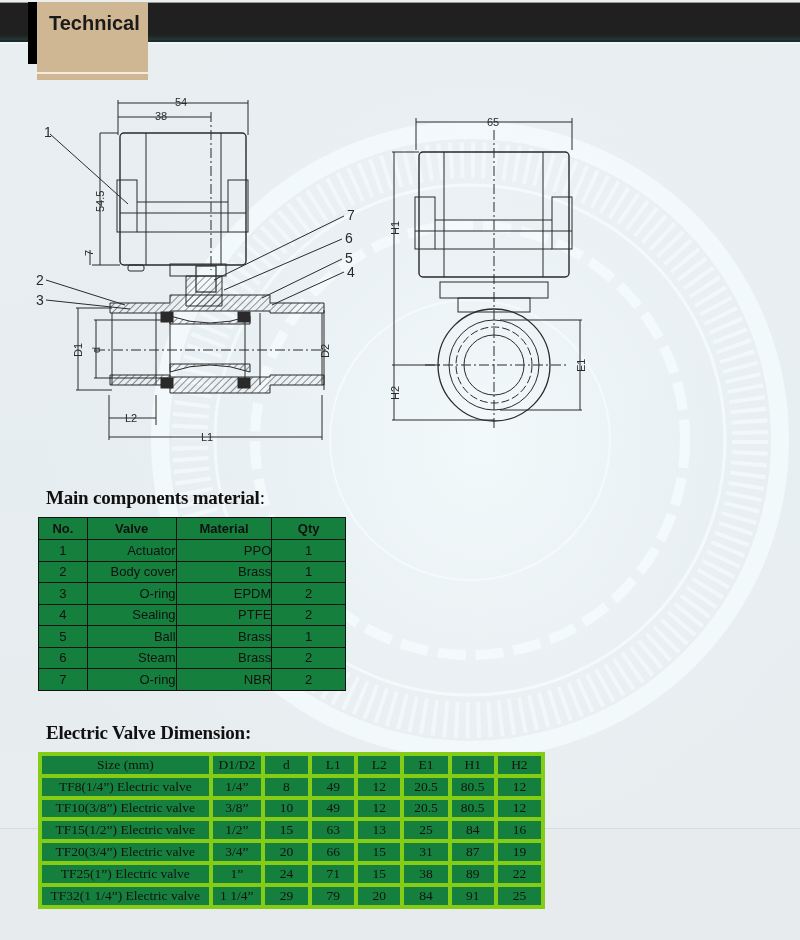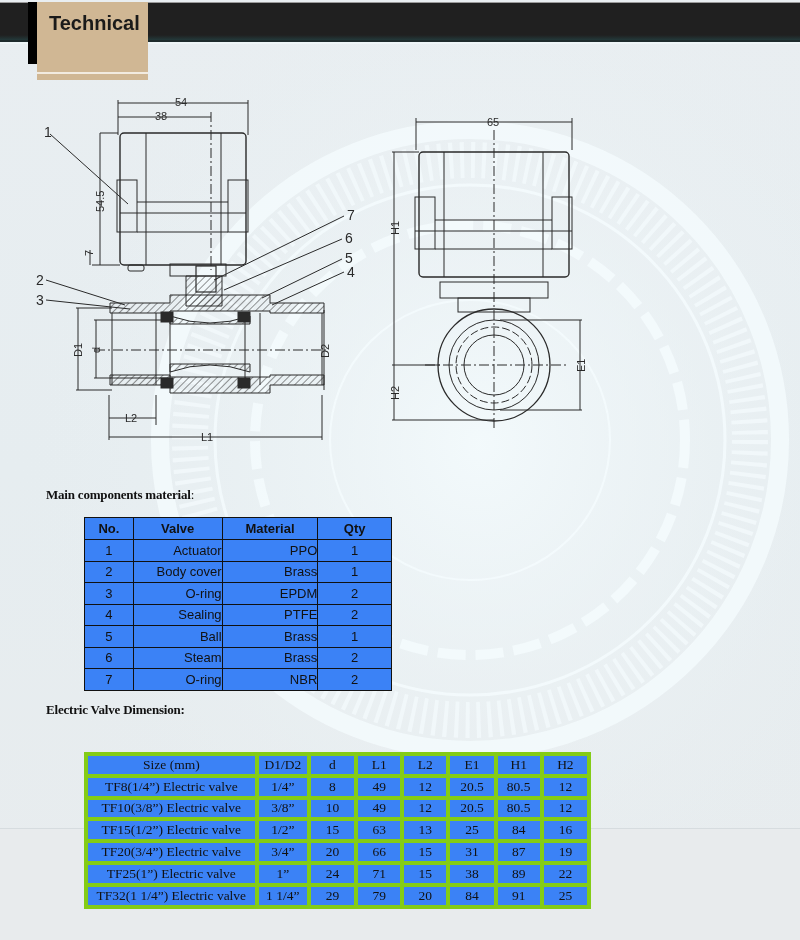--- a/index.html
+++ b/index.html
@@ -31,25 +31,25 @@
   .title-text {
     position: absolute; left: 12px; top: 4px;
     font-family: "Liberation Sans", sans-serif; font-weight: bold; font-size: 20px;
     line-height: 35px; color: #1a1a1a;
   }
 
   .drawing { position: absolute; left: 30px; top: 90px; width: 580px; height: 370px; }
 
   .section-heading {
     position: absolute; font-family: "Liberation Serif", serif; font-weight: bold;
-    font-size: 13px; color: #111; letter-spacing: -0.2px;
+    font-size: 19px; color: #111; letter-spacing: -0.2px;
   }
   .section-heading .colon { font-weight: normal; }
 
-  table { border-collapse: collapse; position: absolute; background: #3b82f6; margin-left: 46px; }
+  table { border-collapse: collapse; position: absolute; background: #15803d; }
   .mat-table { left: 38px; top: 517px; width: 308px; }
   .mat-table th, .mat-table td {
     border: 1px solid #111; font-family: "Liberation Sans", sans-serif;
     font-size: 13px; color: #111; height: 21.5px; padding: 0;
   }
   .mat-table th { font-weight: bold; text-align: center; height: 22px; }
   .mat-table td.c { text-align: center; }
   .mat-table td.l { text-align: right; padding-left: 6px; }
 
   .dim-table { left: 38px; top: 752px; width: 507px; }
@@ -274,21 +274,21 @@
       </tr>
     <tr>
         <td class="c">7</td>
         <td class="l">O-ring</td>
         <td class="l">NBR</td>
         <td class="c">2</td>
       </tr>
   </tbody>
 </table>
 
-<div class="section-heading" style="left:46px; top:702px;">Electric Valve Dimension:</div>
+<div class="section-heading" style="left:46px; top:722px;">Electric Valve Dimension:</div>
 <table class="dim-table">
   <colgroup>
       <col style="width:170px">
       <col style="width:52px">
       <col style="width:47px">
       <col style="width:46px">
       <col style="width:46px">
       <col style="width:47px">
       <col style="width:46px">
       <col style="width:47px">

